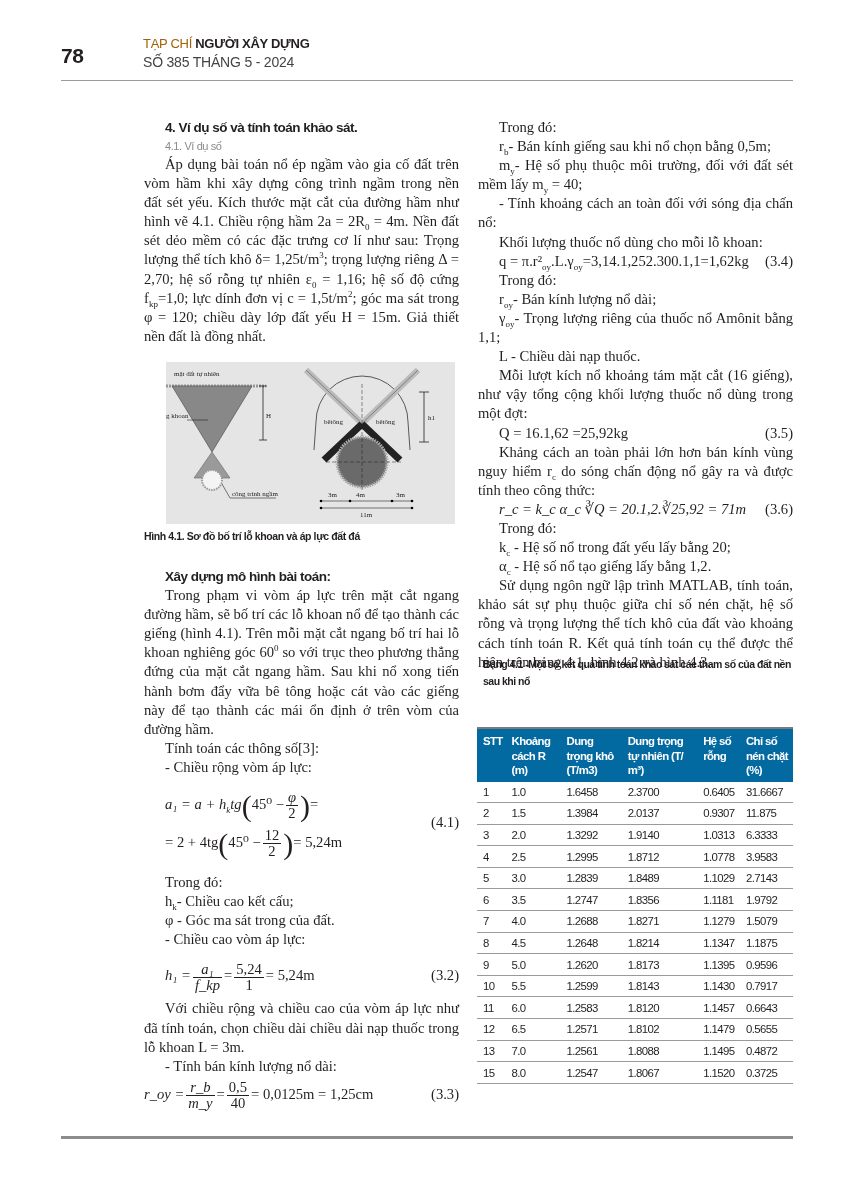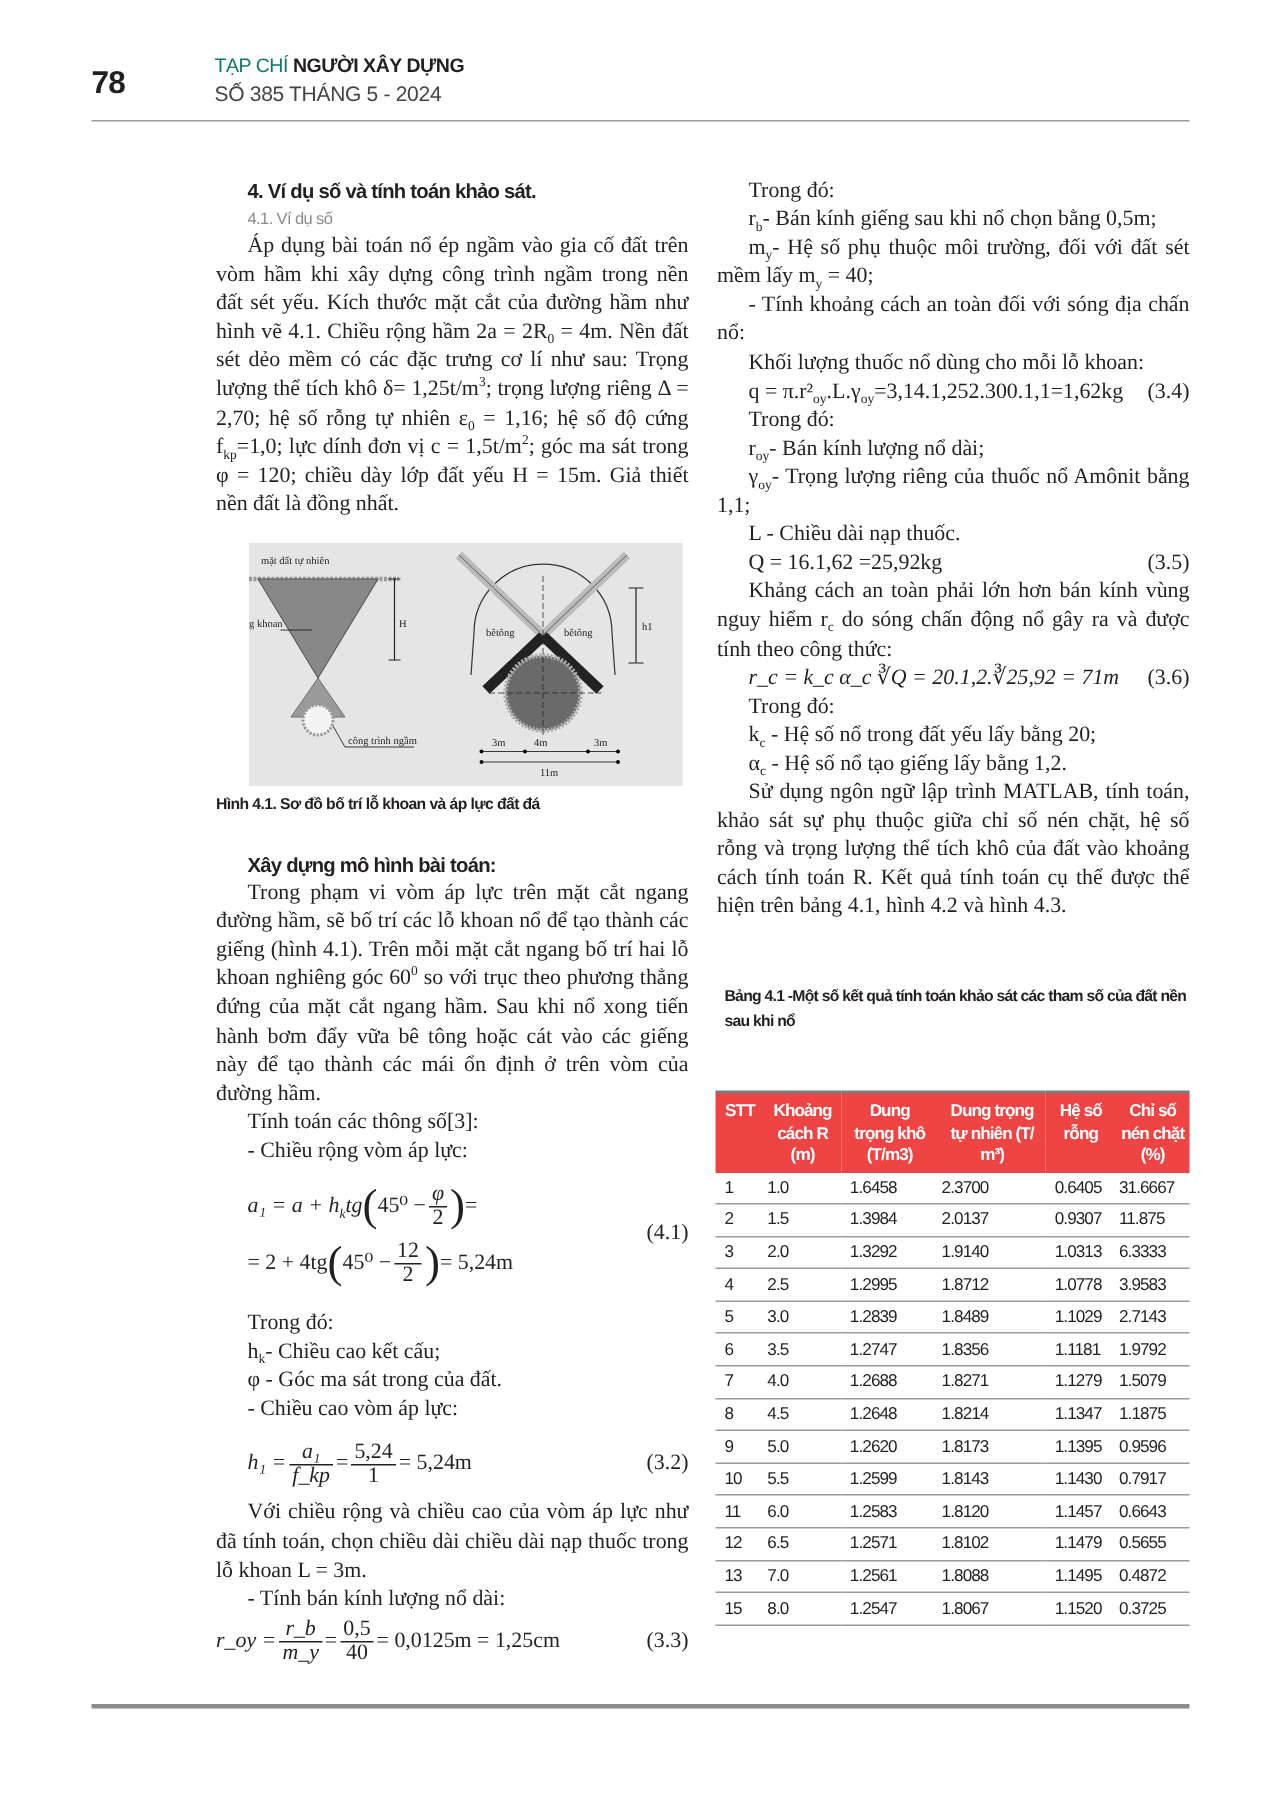--- a/index.html
+++ b/index.html
@@ -4,21 +4,21 @@
 <style>
   html, body { margin:0; padding:0; background:#ffffff; }
   body { width:854px; height:1200px; position:relative; overflow:hidden;
          font-family:"Liberation Serif", "DejaVu Serif", serif; color:#231f20; }
   .sans { font-family:"Liberation Sans", "DejaVu Sans", sans-serif; }
   .abs { position:absolute; }
 
   
   .page-num { left:61px; top:44px; font-size:21px; font-weight:bold; letter-spacing:-0.5px; }
   .journal { left:143px; top:36px; font-size:13px; letter-spacing:-0.3px; }
-  .journal .light { font-weight:normal; color:#0f766e; }
+  .journal .light { font-weight:normal; color:#a16207; }
   .journal .bold { font-weight:bold; }
   .issue { left:143px; top:54px; font-size:14px; color:#444; letter-spacing:-0.2px; }
   .hr-top { left:61px; top:80px; width:732px; height:1px; background:#9b9b9b; }
   .hr-bottom { left:61px; top:1136px; width:732px; height:3px; background:#8c8c8c; }
 
   
   .col { position:absolute; font-size:14.6px; line-height:19.1px; text-align:justify; }
   .col-left { left:144px; top:118px; width:315px; }
   .col-right { left:478px; top:118px; width:315px; }
   .col p { margin:0; }
@@ -44,21 +44,21 @@
   .frac .num { display:block; border-bottom:1px solid #231f20; padding:0 2px; }
   .frac .den { display:block; padding:0 2px; }
   .paren { font-size:30px; font-style:normal; vertical-align:middle; line-height:20px; font-weight:100; }
   .up { font-style:normal; }
 
   
   .tbl-caption { left:483px; top:656px; width:310px; font-family:"Liberation Sans", sans-serif;
                  font-weight:bold; font-size:10.5px; letter-spacing:-0.5px; line-height:17px; }
   table.data { position:absolute; left:477px; top:727px; width:316px; border-collapse:collapse;
                font-family:"Liberation Sans", sans-serif; font-size:11.4px; letter-spacing:-0.6px; }
-  table.data th { background:#ef4444; color:#ffffff; font-weight:bold; text-align:center;
+  table.data th { background:#0369a1; color:#ffffff; font-weight:bold; text-align:left;
                   vertical-align:top; padding:5px 2px 4px 6px; line-height:14.5px; border-top:2px solid #7b7b7b; }
   table.data td { padding:0 2px 0 6px; height:20.6px; border-bottom:1px solid #9a9a9a; color:#231f20; }
 </style>
 </head>
 <body>
 
 <div class="abs sans page-num">78</div>
 <div class="abs sans journal">
   <span class="light">TẠP CHÍ</span>
   <span class="bold">NGƯỜI XÂY DỰNG</span>
@@ -162,20 +162,21 @@
   <p class="ind2">Trong đó:</p>
   <p class="ind2"><span>r</span><sub>b</sub><span>- Bán kính giếng sau khi nổ chọn bằng 0,5m;</span></p>
   <p class="ind"><span>m</span><sub>y</sub><span>- Hệ số phụ thuộc môi trường, đối với đất sét mềm lấy m</span><sub>y</sub><span> = 40;</span></p>
   <p class="ind">- Tính khoảng cách an toàn đối với sóng địa chấn nổ:</p>
   <p class="ind2">Khối lượng thuốc nổ dùng cho mỗi lỗ khoan:</p>
   <p class="ind2" style="position:relative;"><span>q = π.r²</span><sub>oy</sub><span>.L.γ</span><sub>oy</sub><span>=3,14.1,252.300.1,1=1,62kg</span><span class="eqn" style="top:0;">(3.4)</span></p>
   <p class="ind2">Trong đó:</p>
   <p class="ind2"><span>r</span><sub>oy</sub><span>- Bán kính lượng nổ dài;</span></p>
   <p class="ind"><span>γ</span><sub>oy</sub><span>- Trọng lượng riêng của thuốc nổ Amônit bằng 1,1;</span></p>
   <p class="ind2">L - Chiều dài nạp thuốc.</p>
+  <p class="ind">Mỗi lượt kích nổ khoảng tám mặt cắt (16 giếng), như vậy tổng cộng khối lượng thuốc nổ dùng trong một đợt:</p>
   <p class="ind2" style="position:relative;"><span>Q = 16.1,62 =25,92kg</span><span class="eqn" style="top:0;">(3.5)</span></p>
   <p class="ind"><span>Khảng cách an toàn phải lớn hơn bán kính vùng nguy hiểm r</span><sub>c</sub><span> do sóng chấn động nổ gây ra và được tính theo công thức:</span></p>
   <p class="ind2" style="position:relative; font-style:italic;"><span>r_c = k_c α_c ∛Q = 20.1,2.∛25,92 = 71m</span><span class="eqn" style="top:0;">(3.6)</span></p>
   <p class="ind2">Trong đó:</p>
   <p class="ind2"><span>k</span><sub>c</sub><span> - Hệ số nổ trong đất yếu lấy bằng 20;</span></p>
   <p class="ind2"><span>α</span><sub>c</sub><span> - Hệ số nổ tạo giếng lấy bằng 1,2.</span></p>
   <p class="ind">Sử dụng ngôn ngữ lập trình MATLAB, tính toán, khảo sát sự phụ thuộc giữa chỉ số nén chặt, hệ số rỗng và trọng lượng thể tích khô của đất vào khoảng cách tính toán R. Kết quả tính toán cụ thể được thể hiện trên bảng 4.1, hình 4.2 và hình 4.3.</p>
 </div>
 
 <div class="abs tbl-caption">Bảng 4.1  -Một số kết quả tính toán khảo sát các tham số của đất nền sau khi nổ</div>

